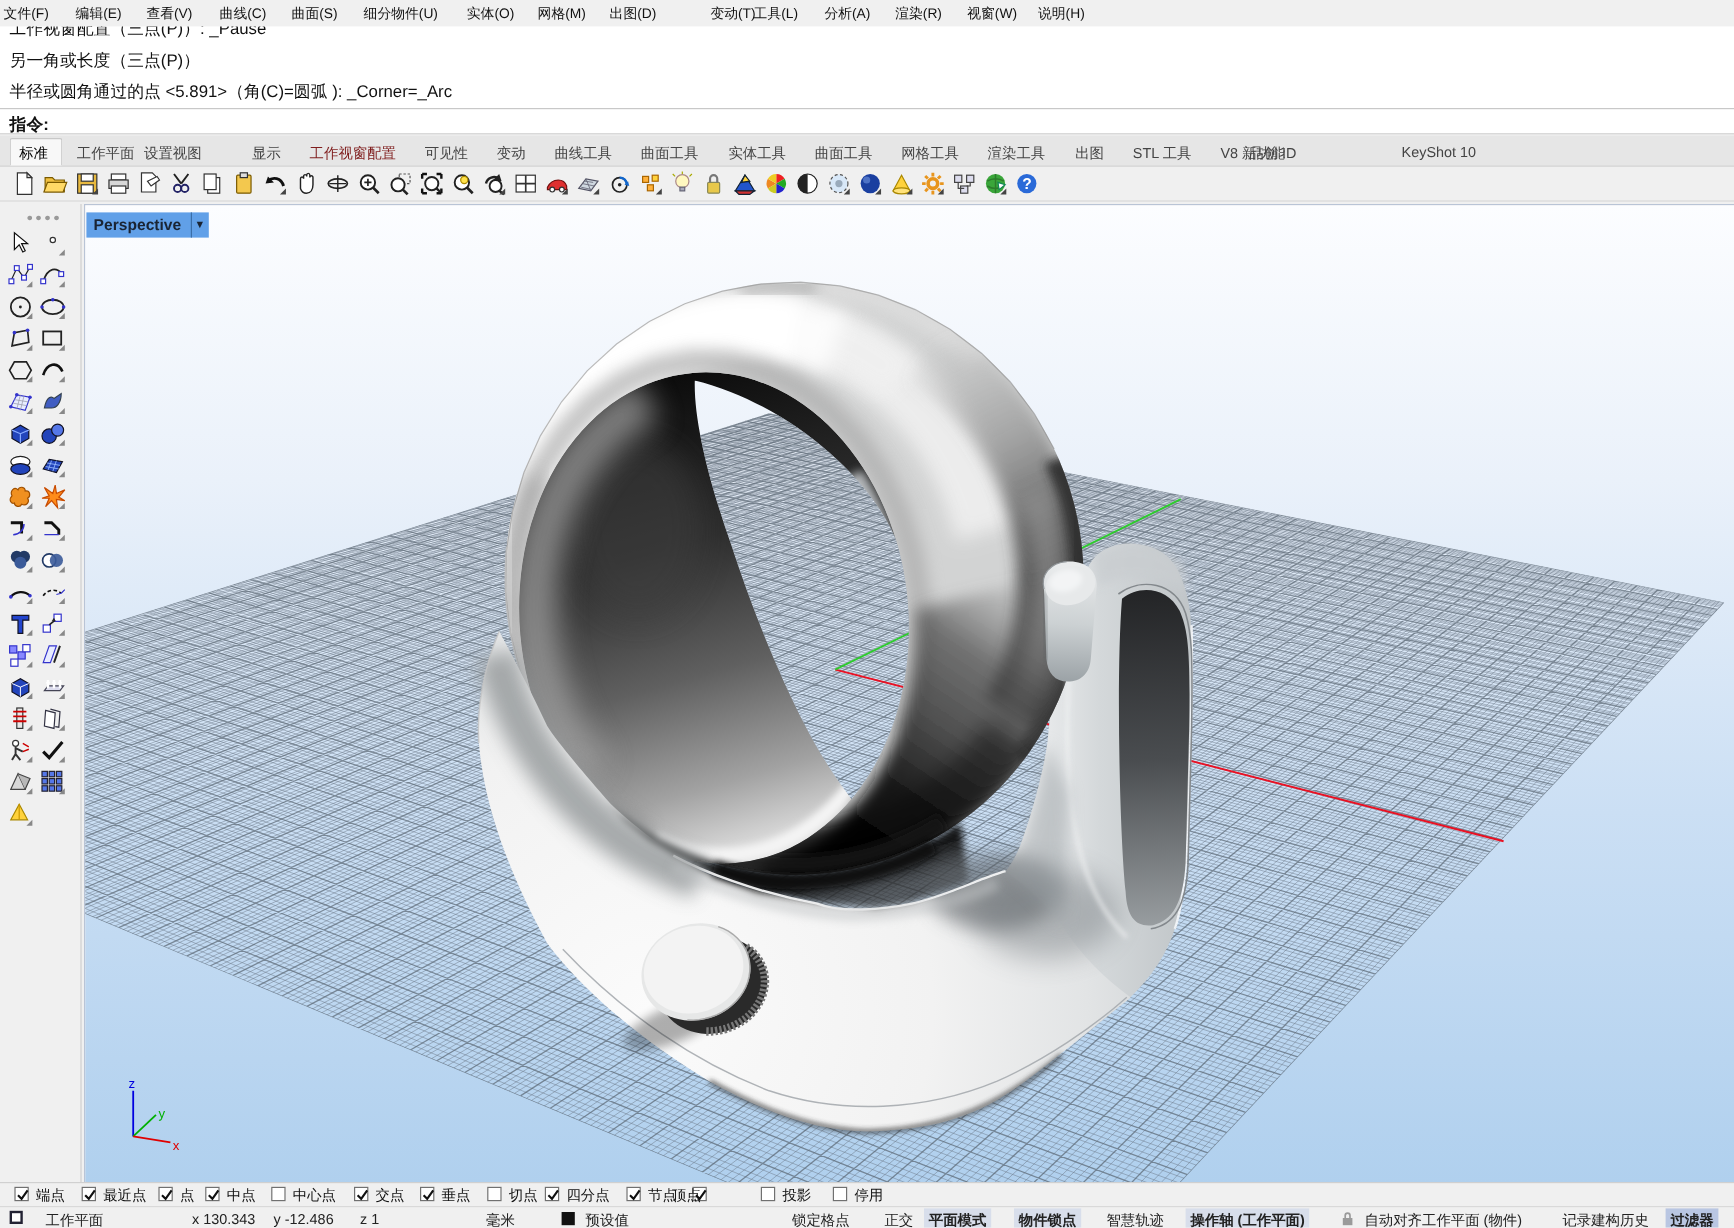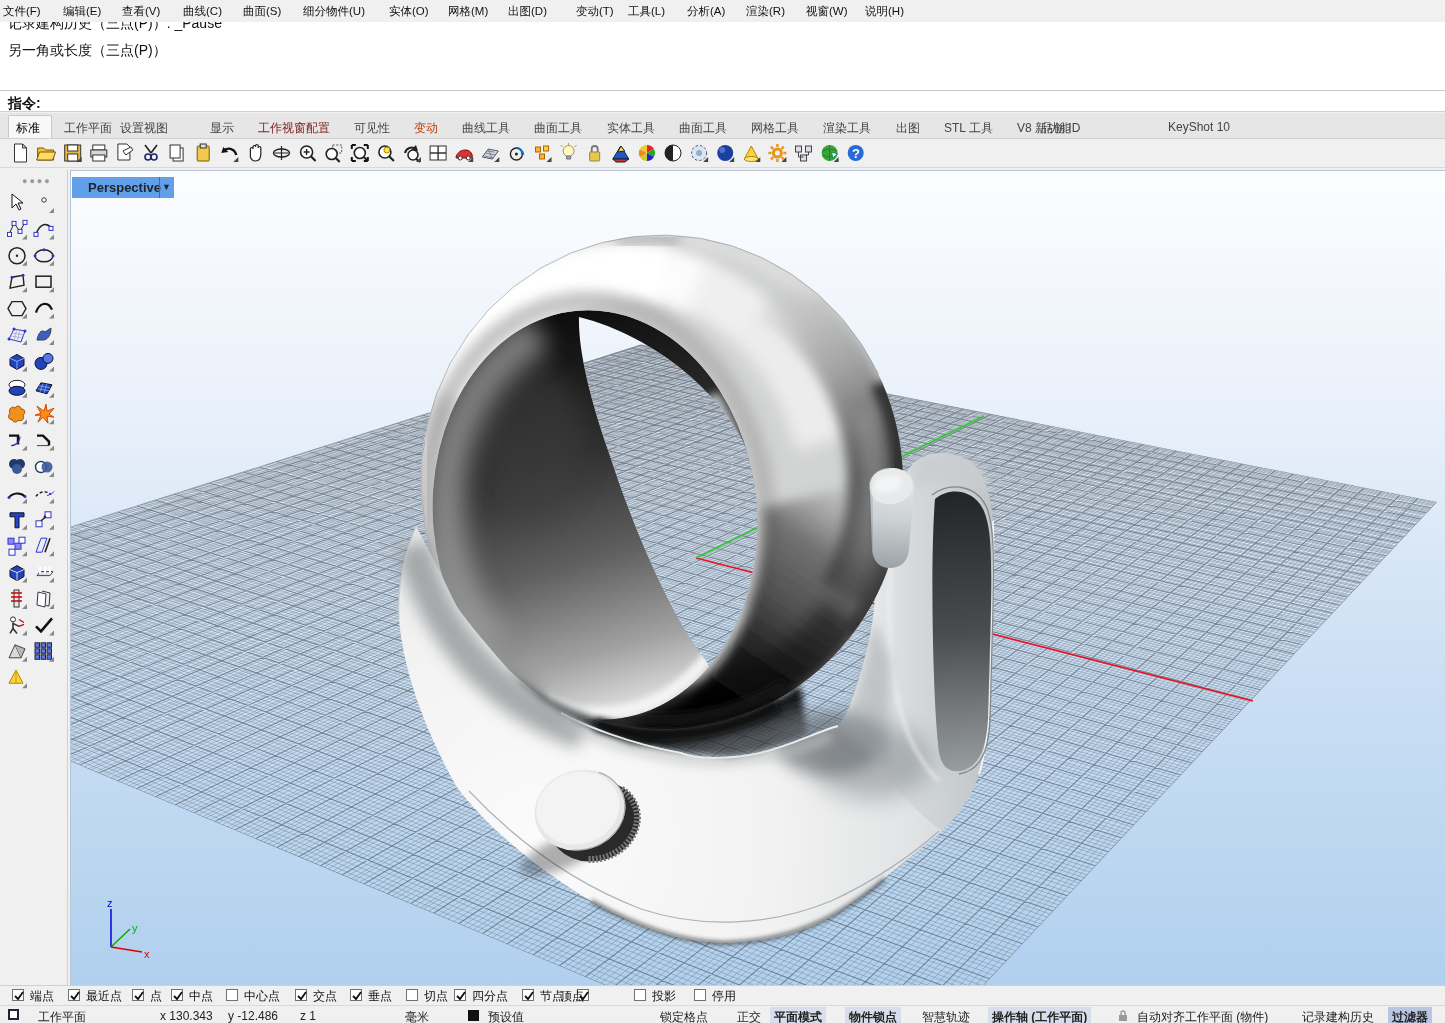--- a/index.html
+++ b/index.html
@@ -16,42 +16,43 @@
 <div class="menubar">
     <span style="position:absolute;left:3px;top:4px">文件(F)</span>
     <span style="position:absolute;left:63px;top:4px">编辑(E)</span>
     <span style="position:absolute;left:122px;top:4px">查看(V)</span>
     <span style="position:absolute;left:183px;top:4px">曲线(C)</span>
     <span style="position:absolute;left:243px;top:4px">曲面(S)</span>
     <span style="position:absolute;left:303px;top:4px">细分物件(U)</span>
     <span style="position:absolute;left:389px;top:4px">实体(O)</span>
     <span style="position:absolute;left:448px;top:4px">网格(M)</span>
     <span style="position:absolute;left:508px;top:4px">出图(D)</span>
-    <span style="position:absolute;left:576px;top:4px">变动(T)</span>
+    <span style="position:absolute;left:592px;top:4px">变动(T)</span>
     <span style="position:absolute;left:628px;top:4px">工具(L)</span>
     <span style="position:absolute;left:687px;top:4px">分析(A)</span>
     <span style="position:absolute;left:746px;top:4px">渲染(R)</span>
     <span style="position:absolute;left:806px;top:4px">视窗(W)</span>
     <span style="position:absolute;left:865px;top:4px">说明(H)</span>
   </div>
 <div class="cmd">
- <div class="l" style="top:-7px">记录建构历史（三点(P)）: _Pause</div>
+ <div class="l" style="top:-7px">工作视窗配置（三点(P)）: _Pause</div>
  <div class="l" style="top:20px">另一角或长度（三点(P)）</div>
+ <div class="l" style="top:46px">半径或圆角通过的点 &lt;5.891&gt;（角(C)=圆弧 ): _Corner=_Arc</div>
  <div style="position:absolute;left:0;top:68px;width:100%;border-top:1px solid #c8c8c8"></div>
  <div class="l" style="top:73px;font-weight:bold">指令:</div>
 </div>
 <div class="tabbar">
     <span style="position:absolute;left:8px;top:2px;width:44px;height:23px;background:#f8f8f8;border:1px solid #c8c8c8;border-bottom:none;border-radius:2px 2px 0 0"></span>
     <span style="position:absolute;left:16px;top:7px;color:#000000">标准</span>
     <span style="position:absolute;left:64px;top:7px;color:#444">工作平面</span>
     <span style="position:absolute;left:120px;top:7px;color:#444">设置视图</span>
     <span style="position:absolute;left:210px;top:7px;color:#444">显示</span>
     <span style="position:absolute;left:258px;top:7px;color:#7f1d1d">工作视窗配置</span>
     <span style="position:absolute;left:354px;top:7px;color:#444">可见性</span>
-    <span style="position:absolute;left:414px;top:7px;color:#c2410c">变动</span>
+    <span style="position:absolute;left:414px;top:7px;color:#404040">变动</span>
     <span style="position:absolute;left:462px;top:7px;color:#444">曲线工具</span>
     <span style="position:absolute;left:534px;top:7px;color:#444">曲面工具</span>
     <span style="position:absolute;left:607px;top:7px;color:#444">实体工具</span>
     <span style="position:absolute;left:679px;top:7px;color:#444">曲面工具</span>
     <span style="position:absolute;left:751px;top:7px;color:#444">网格工具</span>
     <span style="position:absolute;left:823px;top:7px;color:#444">渲染工具</span>
     <span style="position:absolute;left:896px;top:7px;color:#444">出图</span>
     <span style="position:absolute;left:944px;top:7px;color:#444">STL 工具</span>
     <span style="position:absolute;left:1017px;top:7px;color:#444">V8 新功能</span>
     <span style="position:absolute;left:1041px;top:7px;color:#444">品创 ID</span>
@@ -649,21 +650,21 @@
 
 <g font-family="Liberation Sans, sans-serif" font-size="11">
  <line x1="110" y1="946" x2="110" y2="908" stroke="#0000e0" stroke-width="1.5"></line>
  <line x1="110" y1="946" x2="129" y2="928" stroke="#00b000" stroke-width="1.5"></line>
  <line x1="110" y1="946" x2="141" y2="951" stroke="#e00000" stroke-width="1.5"></line>
  <text x="106" y="906" fill="#0000e0">z</text>
  <text x="131" y="931" fill="#00b000">y</text>
  <text x="143" y="957" fill="#e00000">x</text>
 </g>
 </svg>
- <div class="vplabel"><span style="padding-left:16px">Perspective</span><span style="position:absolute;right:14px;top:0;border-left:1px solid #3a6ea8;height:21px"></span><span style="position:absolute;right:3px;top:0;font-size:9px">▼</span></div>
+ <div class="vplabel"><span style="padding-left:6px">Perspective</span><span style="position:absolute;right:14px;top:0;border-left:1px solid #3a6ea8;height:21px"></span><span style="position:absolute;right:3px;top:0;font-size:9px">▼</span></div>
 </div>
 <div class="osnap">
     <span style="position:absolute;left:12px;top:3px;width:12px;height:12px;background:#fff;border:1px solid #707070"></span>
     <svg style="position:absolute;left:12px;top:3px" width="14" height="14">
       <path d="M3,7 L6,10 L11,3" stroke="#111" stroke-width="1.8" fill="none"></path>
     </svg>
     <span style="position:absolute;left:30px;top:2px">端点</span>
     <span style="position:absolute;left:68px;top:3px;width:12px;height:12px;background:#fff;border:1px solid #707070"></span>
     <svg style="position:absolute;left:68px;top:3px" width="14" height="14">
       <path d="M3,7 L6,10 L11,3" stroke="#111" stroke-width="1.8" fill="none"></path>

